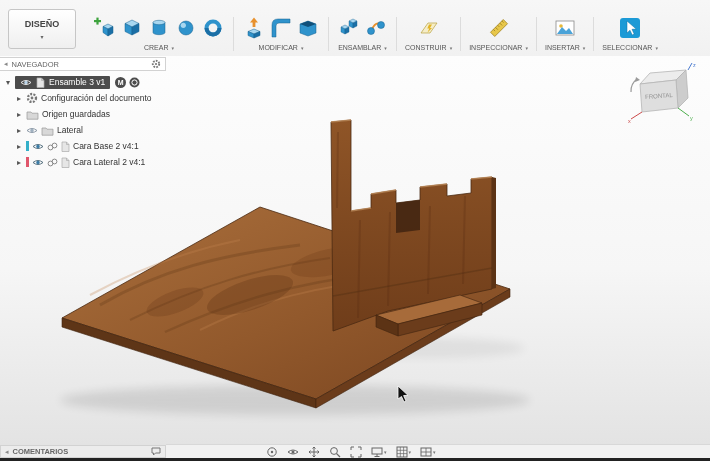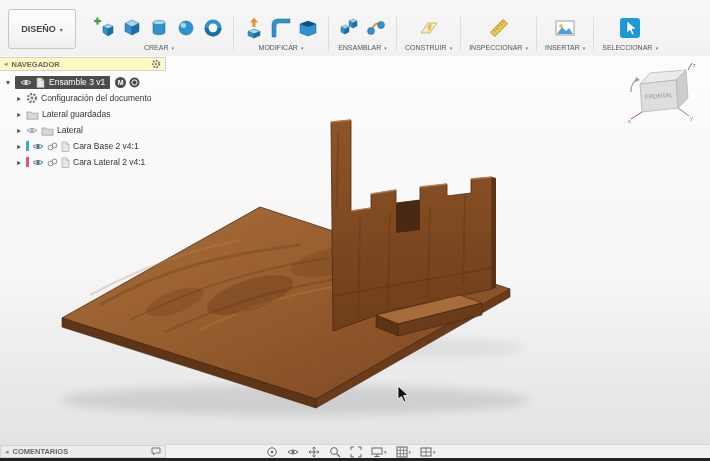--- a/index.html
+++ b/index.html
@@ -6,43 +6,43 @@
   body{width:710px;height:461px;position:relative;overflow:hidden;
        font-family:"Liberation Sans","DejaVu Sans",sans-serif;background:#e9e9e9;
        -webkit-font-smoothing:antialiased;}
   .app{position:absolute;inset:0;}
 
   
   .topbar{position:absolute;left:0;top:0;right:0;height:56px;background:linear-gradient(#f7f7f7,#f1f1f1);
           border-bottom:1px solid #c9c9c9;}
   .design-btn{position:absolute;left:8px;top:9px;width:66px;height:38px;background:linear-gradient(#ffffff,#efefef);
           border:1px solid #c6c6c6;border-radius:3px;font-size:9px;font-weight:bold;color:#444;
-          display:flex;align-items:center;justify-content:center;gap:4px;cursor:pointer;}
+          display:flex;align-items:center;justify-content:center;gap:4px;cursor:pointer;flex-direction:column;}
   .design-btn .caret{font-size:6px;color:#666;}
   .tabs{position:absolute;left:94px;top:0;height:14px;display:flex;}
   .tab{font-size:7.5px;font-weight:bold;color:#555;padding:3px 9px 1px;letter-spacing:.2px;cursor:pointer;}
   .tab.active{color:#0a79b8;box-shadow:inset 0 -2px 0 #0a79b8;}
   .ribbon{position:absolute;left:88px;top:15px;height:40px;display:flex;align-items:flex-start;}
   .rgroup{display:flex;flex-direction:column;align-items:center;padding:0 5px;}
   .ricons{display:flex;gap:3px;height:26px;align-items:center;}
   .ricon{width:24px;height:24px;border:none;background:none;padding:0;display:flex;align-items:center;
          justify-content:center;border-radius:2px;cursor:pointer;}
   .rlabel{font-size:7px;color:#555;margin-top:3px;display:flex;gap:3px;align-items:center;cursor:pointer;}
   .rlabel .caret{font-size:5px;color:#777;}
   .vsep{width:1px;height:34px;background:#dcdcdc;margin:2px 3px 0;}
 
   
   .canvas{position:absolute;left:0;top:56px;right:0;bottom:16px;
           background:linear-gradient(#fdfdfd 0%,#f6f6f6 55%,#e3e3e3 100%);}
   .model-svg{position:absolute;left:0;top:0;width:710px;height:389px;}
 
   
-  .nav-header{position:absolute;left:0;top:57px;width:166px;height:14px;background:#fef9c3;
+  .nav-header{position:absolute;left:0;top:57px;width:166px;height:14px;background:#ffffff;
           border:1px solid #d2d2d2;border-left:none;box-sizing:border-box;display:flex;align-items:center;
-          font-size:7.5px;font-weight:bold;color:#666;padding:0 4px;gap:4px;}
+          font-size:7.5px;font-weight:normal;color:#666;padding:0 4px;gap:4px;}
   .nav-header .spacer{flex:1;}
   .tree{position:absolute;left:0;top:74px;width:200px;font-size:8.5px;color:#333;}
   .trow{display:flex;align-items:center;height:16px;gap:3px;padding-left:4px;cursor:pointer;}
   .trow.indent{padding-left:15px;}
   .expander{width:8px;font-size:8px;color:#555;text-align:center;}
   .sel{background:#4c4c4c;color:#fff;display:flex;align-items:center;gap:4px;padding:1px 5px;border-radius:1px;}
   .badge{width:11px;height:11px;border-radius:50%;background:#4c4c4c;color:#fff;font-size:7px;font-weight:bold;
          display:flex;align-items:center;justify-content:center;margin-left:2px;}
   .marker{width:3px;height:10px;display:inline-block;}
   .ticon{display:flex;align-items:center;}
@@ -372,21 +372,21 @@
         <circle cx="6" cy="6" r="1.4" fill="#777"></circle>
       </svg>
       <span>Configuración del documento</span>
     </div>
 
     <div class="trow indent">
       <span class="expander">▸</span>
       <svg width="13" height="11" class="ticon">
         <path d="M1,3 h4 l1,1.2 h6 v6 h-11 z" fill="#d8d8d8" stroke="#999" stroke-width="0.7"></path>
       </svg>
-      <span>Lateral guardadas</span>
+      <span>Origen guardadas</span>
     </div>
 
     <div class="trow indent">
       <span class="expander">▸</span>
       <svg width="12" height="9" class="ticon">
         <path d="M1,4.5 Q6,0.5 11,4.5 Q6,8.5 1,4.5 Z" fill="none" stroke="#8a98a6" stroke-width="1"></path>
         <circle cx="6" cy="4.5" r="1.7" fill="#9fb0bf"></circle>
       </svg>
       <svg width="13" height="11" class="ticon">
         <path d="M1,3 h4 l1,1.2 h6 v6 h-11 z" fill="#d8d8d8" stroke="#999" stroke-width="0.7"></path>

